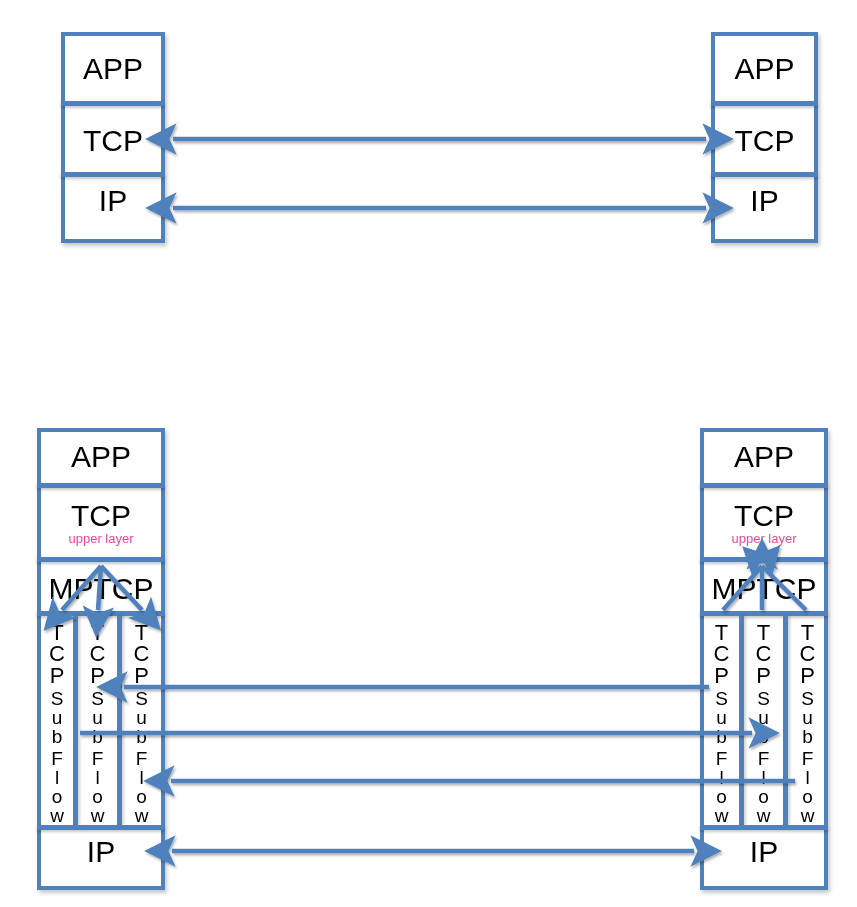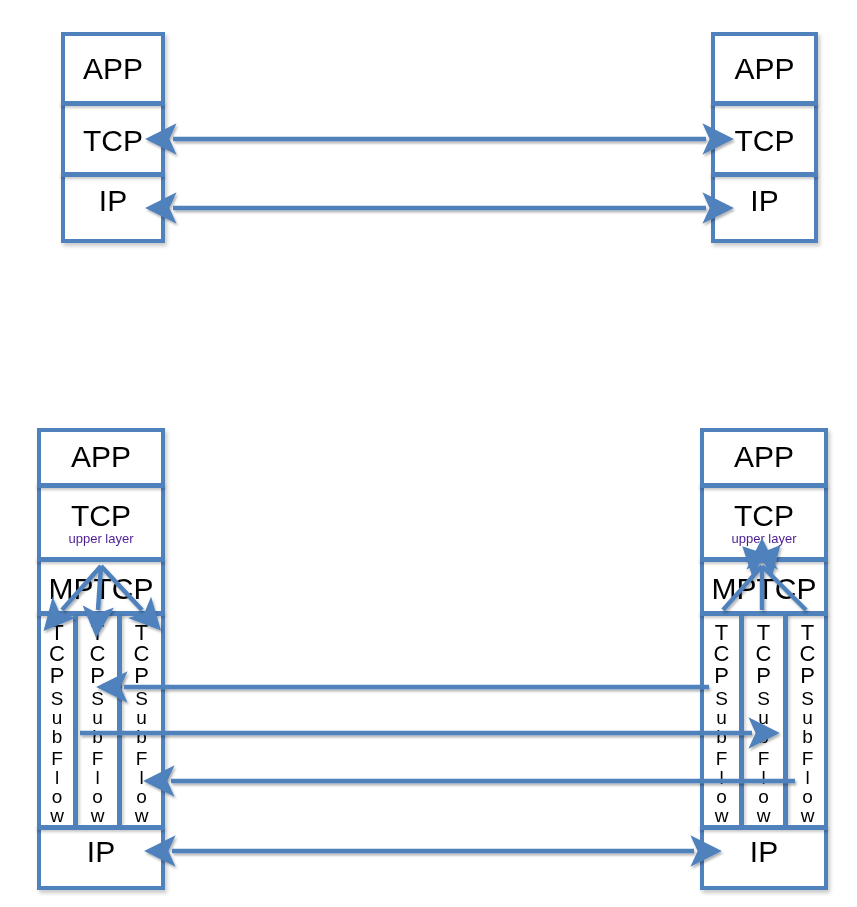--- a/index.html
+++ b/index.html
@@ -49,21 +49,21 @@
   .lbl-big {
     font-size: 30px;
     color: #000000;
     line-height: 1.05;
     letter-spacing: 0px;
     white-space: nowrap;
     text-align: center;
   }
   .lbl-sub {
     font-size: 13px;
-    color: #4c1d95;
+    color: #ec4899;
     line-height: 1.1;
     white-space: nowrap;
     margin-top: 1px;
   }
   .vcol {
     position: absolute;
     box-sizing: border-box;
     display: flex;
     flex-direction: column;
     align-items: center;

